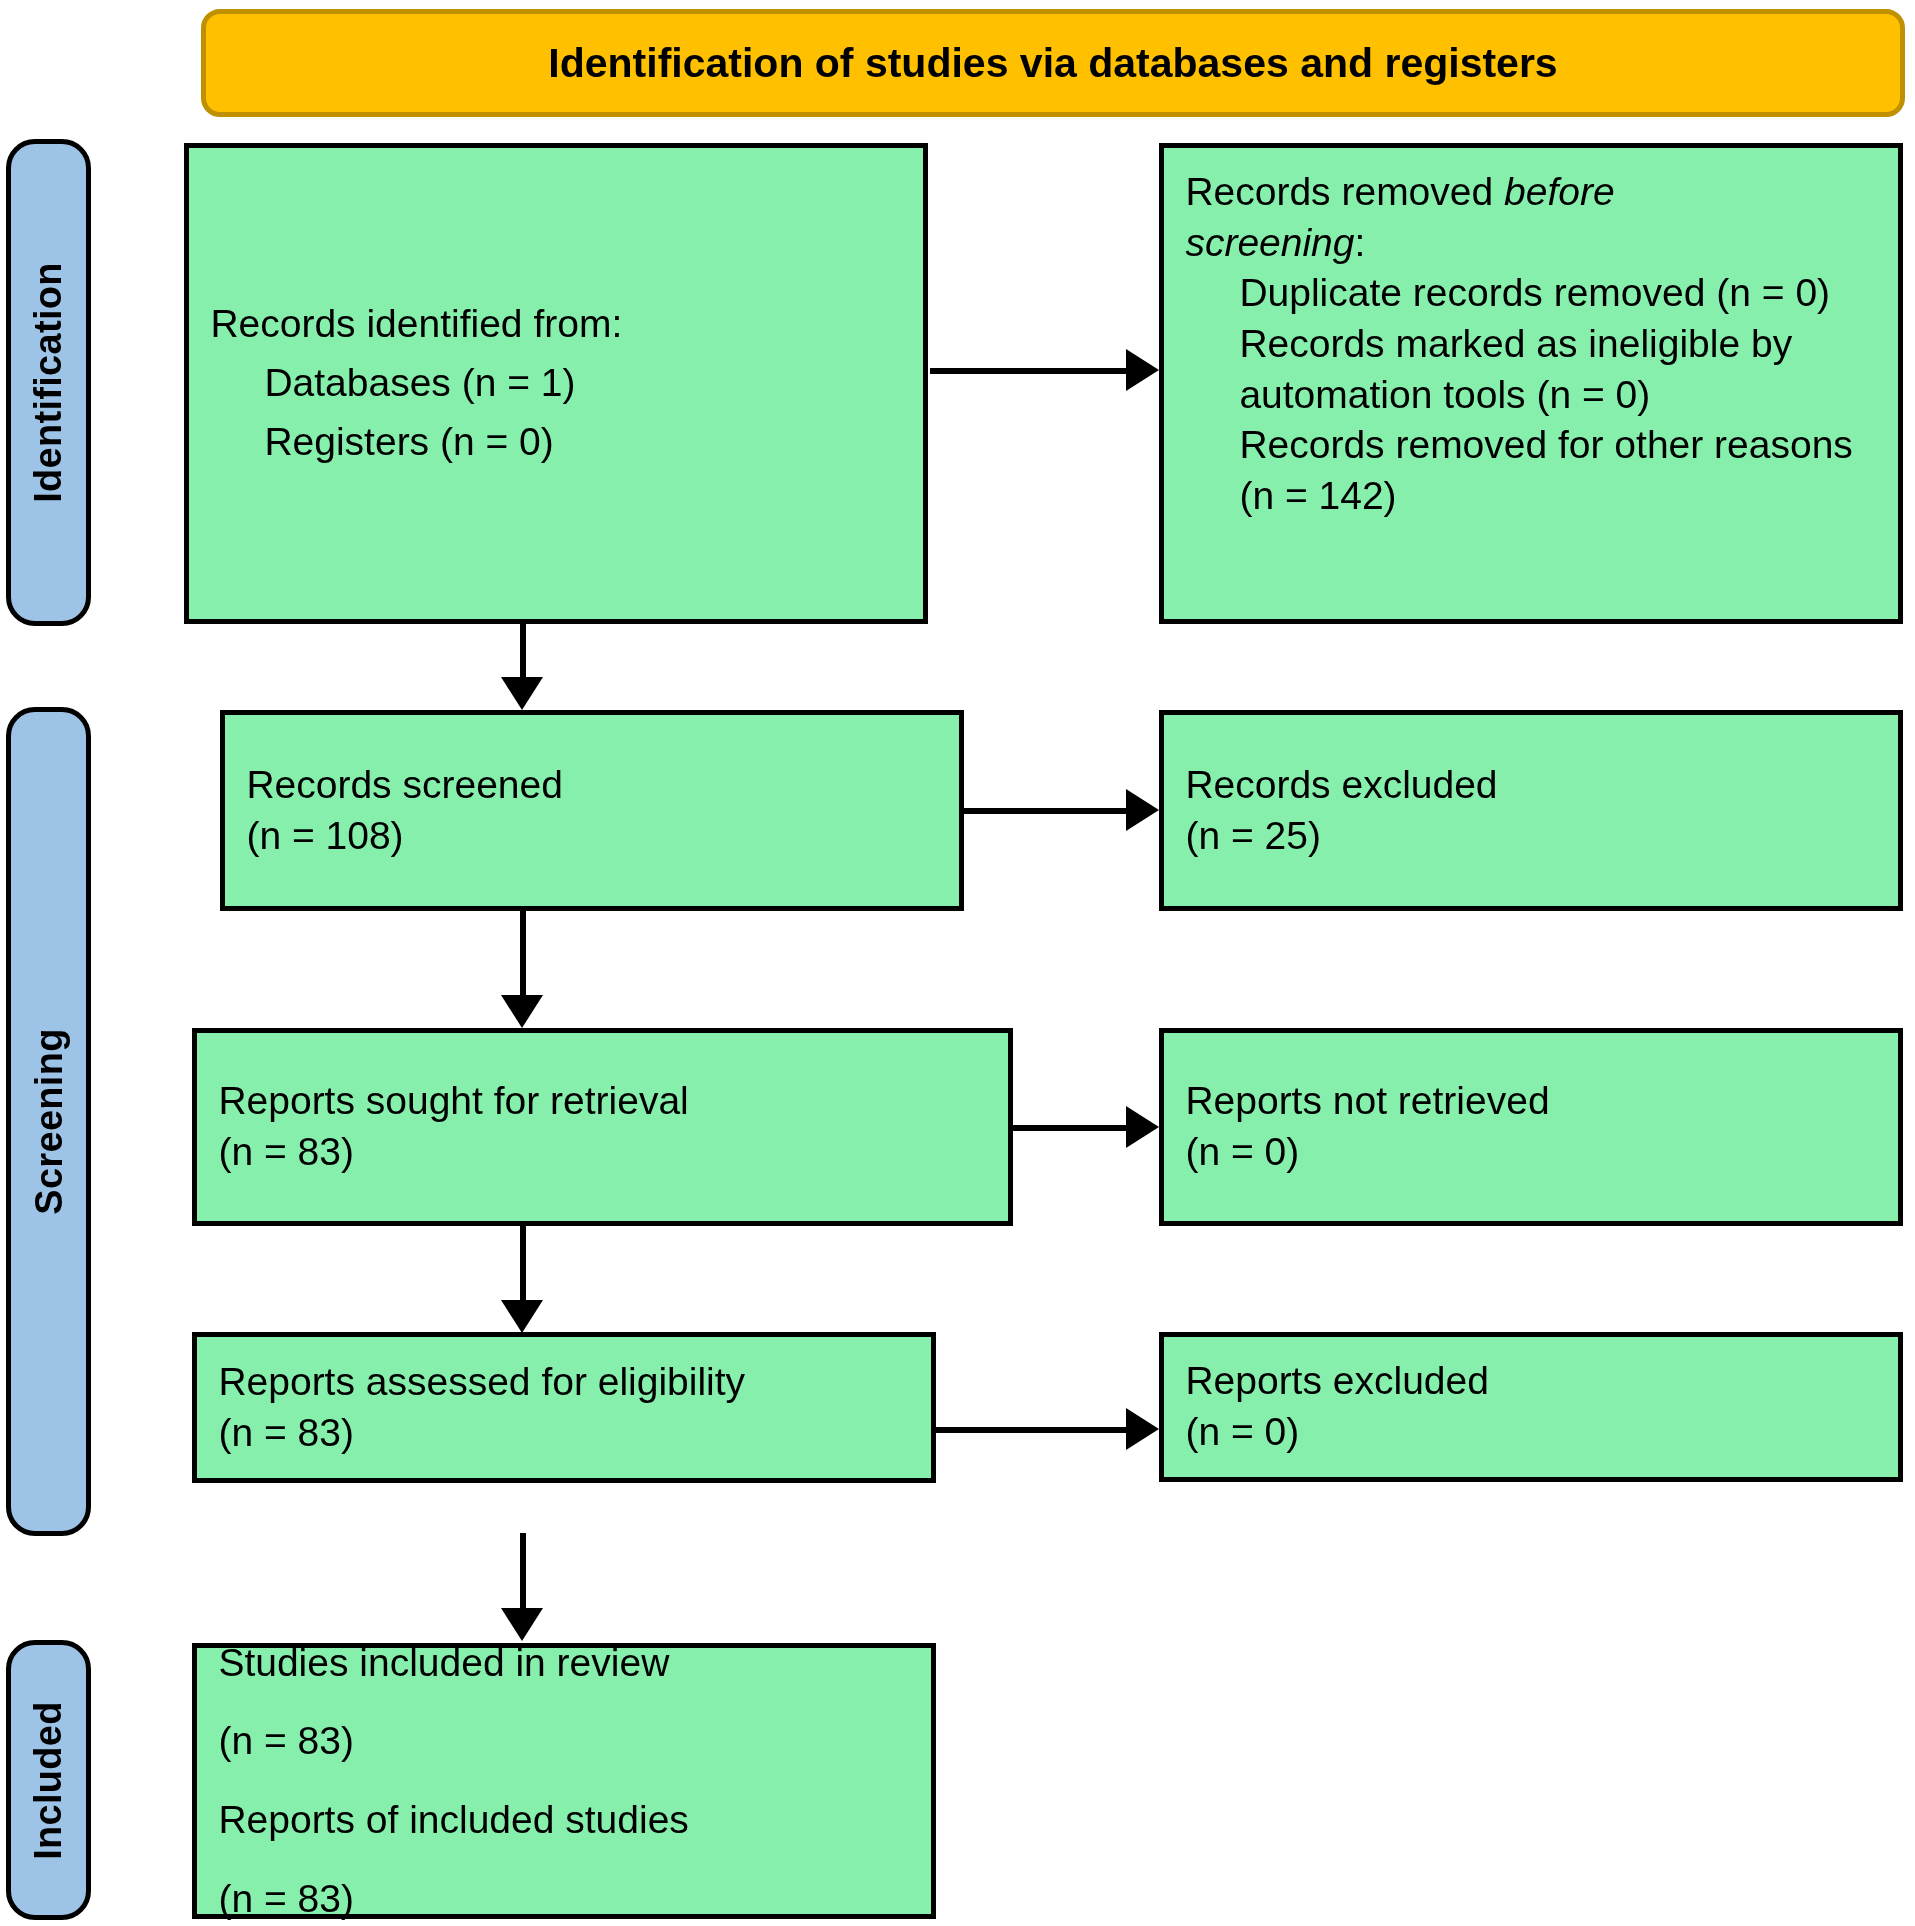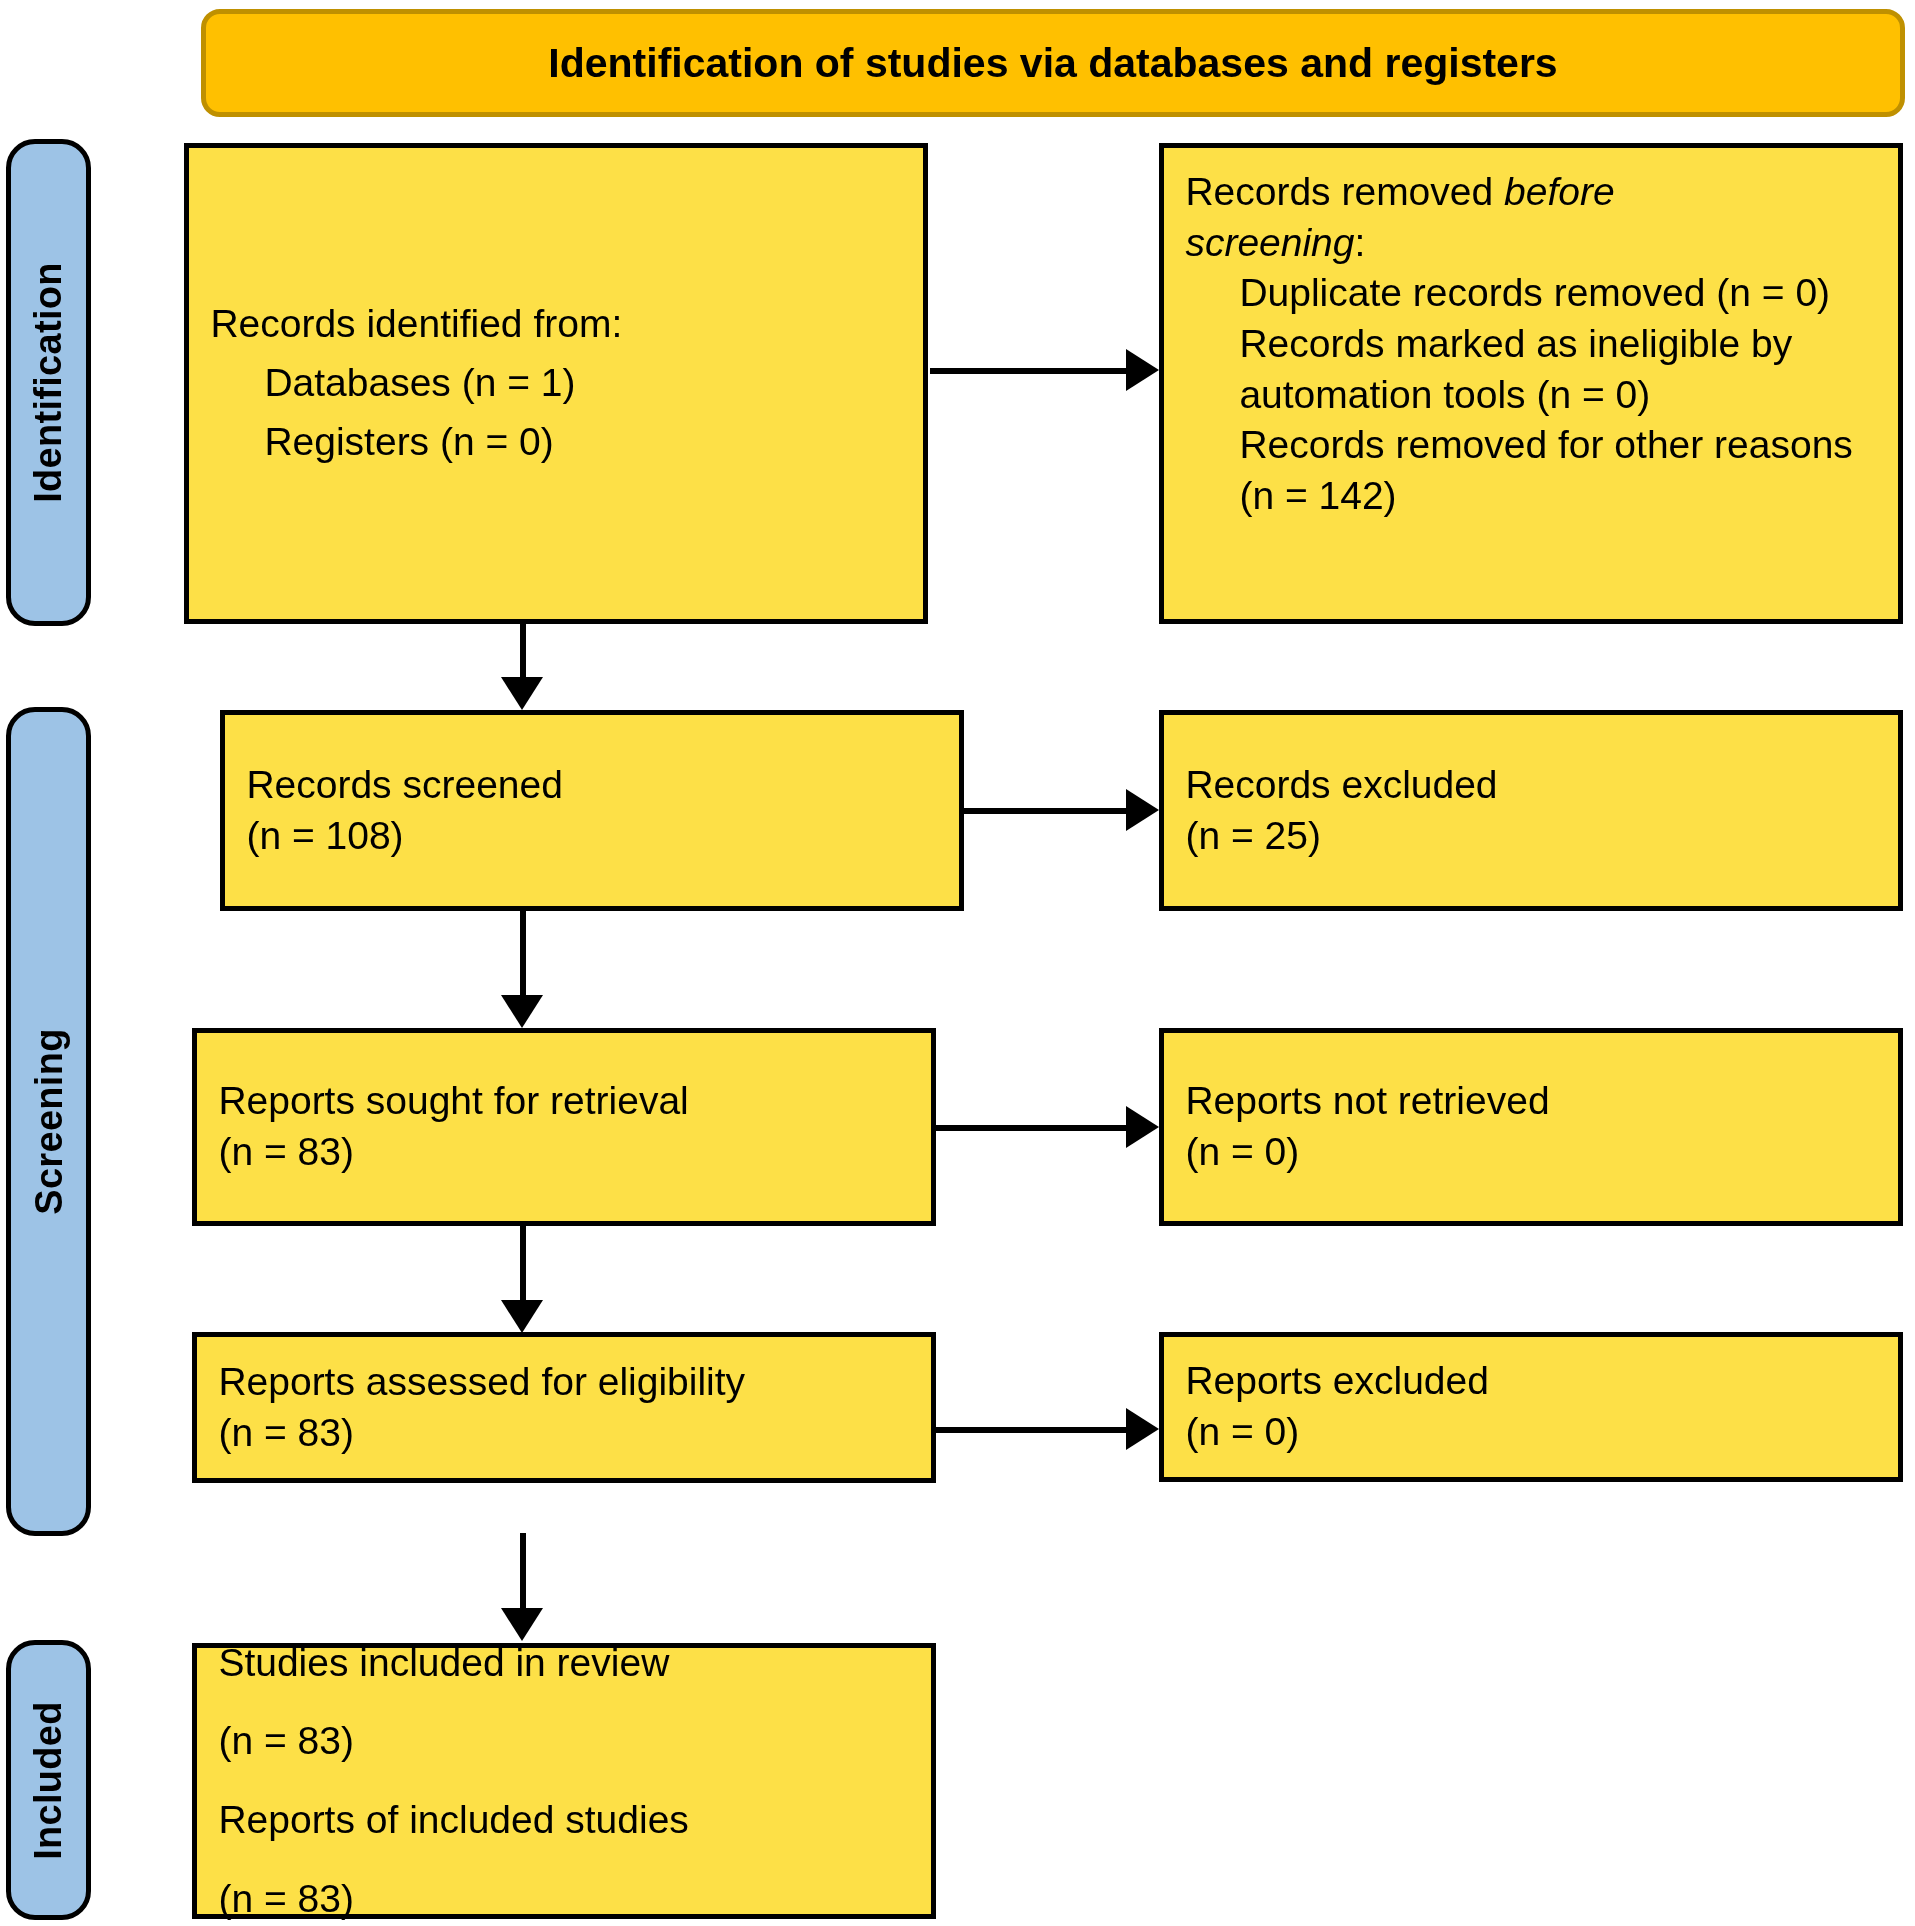--- a/index.html
+++ b/index.html
@@ -37,21 +37,21 @@
     font-weight:bold;
     font-size:41px;
     color:#000;
     text-align:center;
     line-height:1.1;
   }
 
   
   .fbox{
     position:absolute;
-    background:#fde047;
+    background:#86efac;
     border:5.7px solid #000;
     box-sizing:border-box;
     display:flex;
     flex-direction:column;
     justify-content:center;
     padding:0 21.4px;
   }
   .fbox .line{
     font-size:39px;
     line-height:1.30;
@@ -148,21 +148,21 @@
   <div class="fbox" style="left:192px; top:710px; width:744px; height:201px;margin-left:28px;">
     <div class="line">Records screened</div>
     <div class="line">(n = 108)</div>
   </div>
 
   <div class="fbox" style="left:1159px; top:710px; width:744px; height:201px;">
     <div class="line">Records excluded</div>
     <div class="line">(n = 25)</div>
   </div>
 
-  <div class="fbox" style="left:192px; top:1028px; width:744px; height:198px;">
+  <div class="fbox" style="left:192px; top:1028px; width:821px; height:198px;">
     <div class="line">Reports sought for retrieval</div>
     <div class="line">(n = 83)</div>
   </div>
 
   <div class="fbox" style="left:1159px; top:1028px; width:744px; height:198px;">
     <div class="line">Reports not retrieved</div>
     <div class="line">(n = 0)</div>
   </div>
 
   <div class="fbox" style="left:192px; top:1332px; width:744px; height:151px;">

